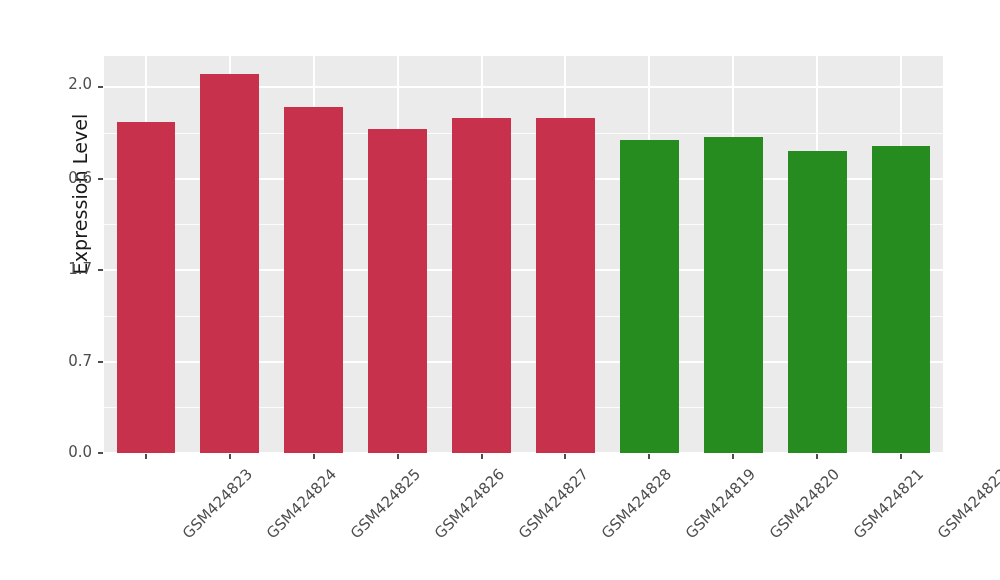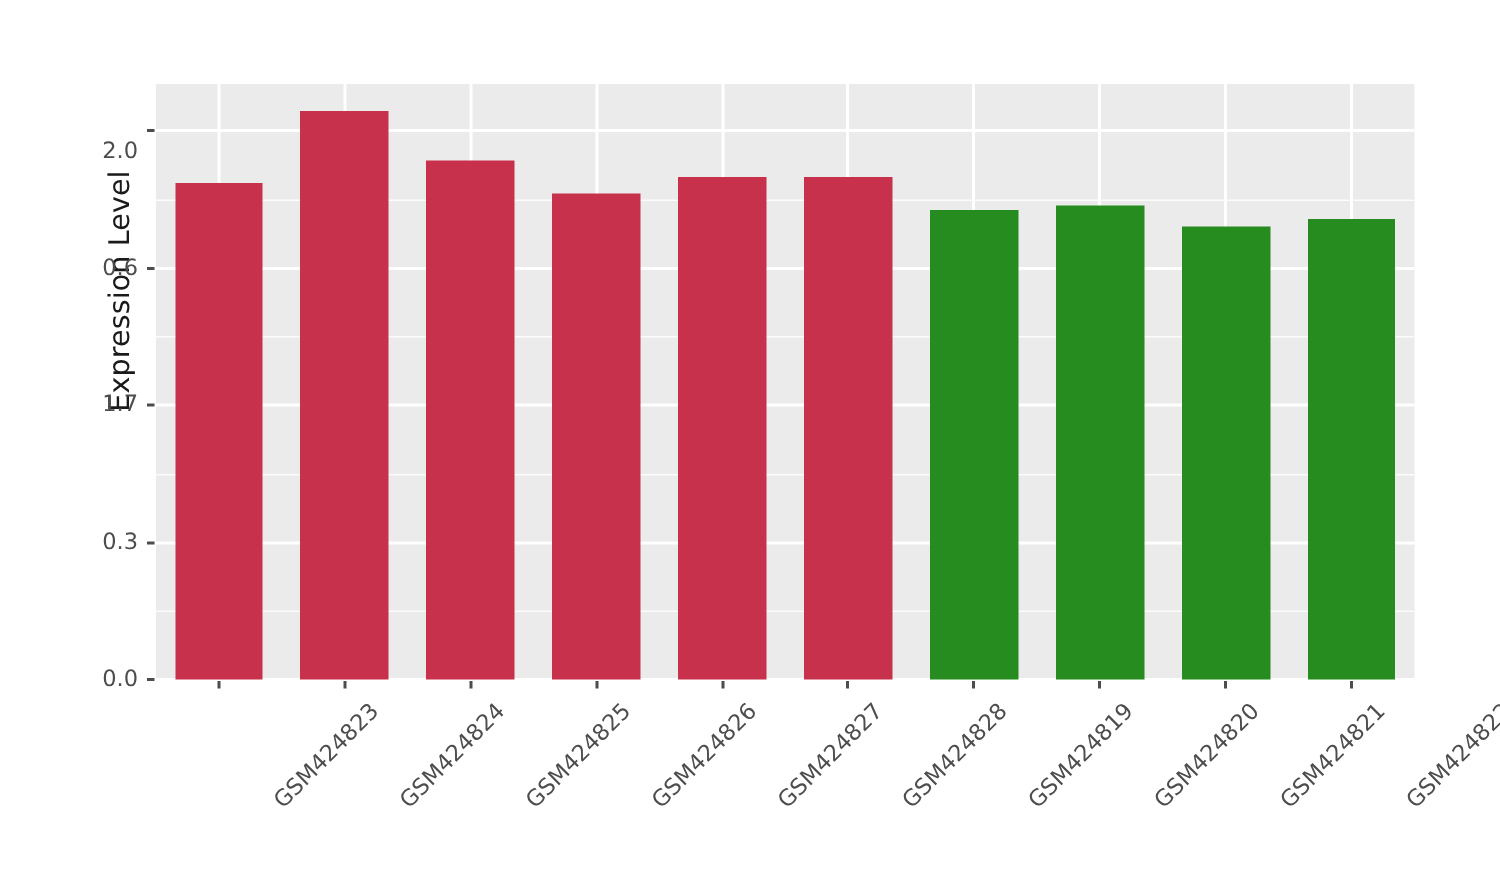--- a/index.html
+++ b/index.html
@@ -90,27 +90,27 @@
       <div class="bar" title="GSM424828: 1.83" style="left: 432.085px; width: 58.73px; height: 334.797px; background: rgb(199, 49, 75);"></div>
       <div class="bar" title="GSM424819: 1.71" style="left: 515.985px; width: 58.73px; height: 312.843px; background: rgb(38, 140, 31);"></div>
       <div class="bar" title="GSM424820: 1.73" style="left: 599.885px; width: 58.73px; height: 316.502px; background: rgb(38, 140, 31);"></div>
       <div class="bar" title="GSM424821: 1.65" style="left: 683.785px; width: 58.73px; height: 301.866px; background: rgb(38, 140, 31);"></div>
       <div class="bar" title="GSM424822: 1.68" style="left: 767.685px; width: 58.73px; height: 307.355px; background: rgb(38, 140, 31);"></div>
     </div>
 
   <div id="y-axis">
       <div class="ytick" style="left: 32px; top: 443px;">0.0</div>
       <div class="ytick-mark" style="left: 98px; top: 452px;"></div>
-      <div class="ytick" style="left: 32px; top: 351.525px;">0.3</div>
+      <div class="ytick" style="left: 32px; top: 351.525px;">0.7</div>
       <div class="ytick-mark" style="left: 98px; top: 360.525px;"></div>
       <div class="ytick" style="left: 32px; top: 260.051px;">1.7</div>
       <div class="ytick-mark" style="left: 98px; top: 269.051px;"></div>
       <div class="ytick" style="left: 32px; top: 168.576px;">0.6</div>
       <div class="ytick-mark" style="left: 98px; top: 177.576px;"></div>
-      <div class="ytick" style="left: 32px; top: 91px;">2.0</div>
+      <div class="ytick" style="left: 32px; top: 75px;">2.0</div>
       <div class="ytick-mark" style="left: 98px; top: 86.1014px;"></div>
     </div>
   <div id="x-axis">
       <div class="xtick-mark" style="left: 144.95px; top: 454px;"></div>
       <div class="xtick" style="left: 151.95px; top: 465px;">GSM424823</div>
       <div class="xtick-mark" style="left: 228.85px; top: 454px;"></div>
       <div class="xtick" style="left: 235.85px; top: 465px;">GSM424824</div>
       <div class="xtick-mark" style="left: 312.75px; top: 454px;"></div>
       <div class="xtick" style="left: 319.75px; top: 465px;">GSM424825</div>
       <div class="xtick-mark" style="left: 396.65px; top: 454px;"></div>

